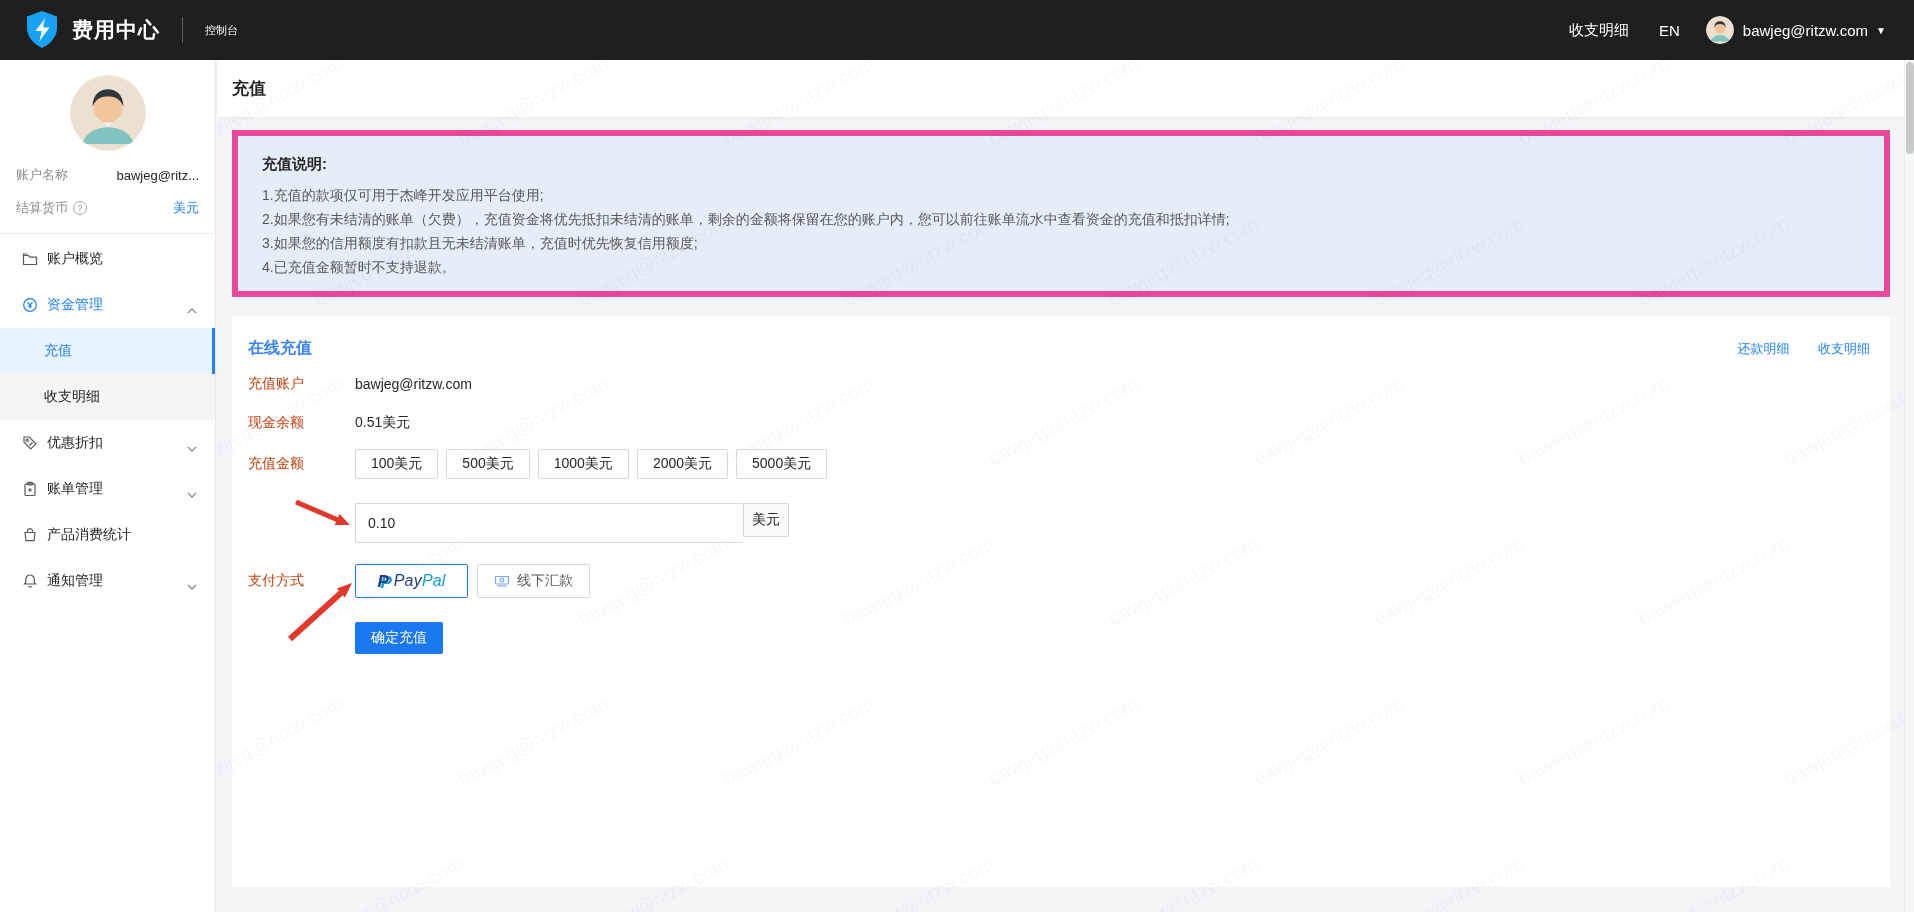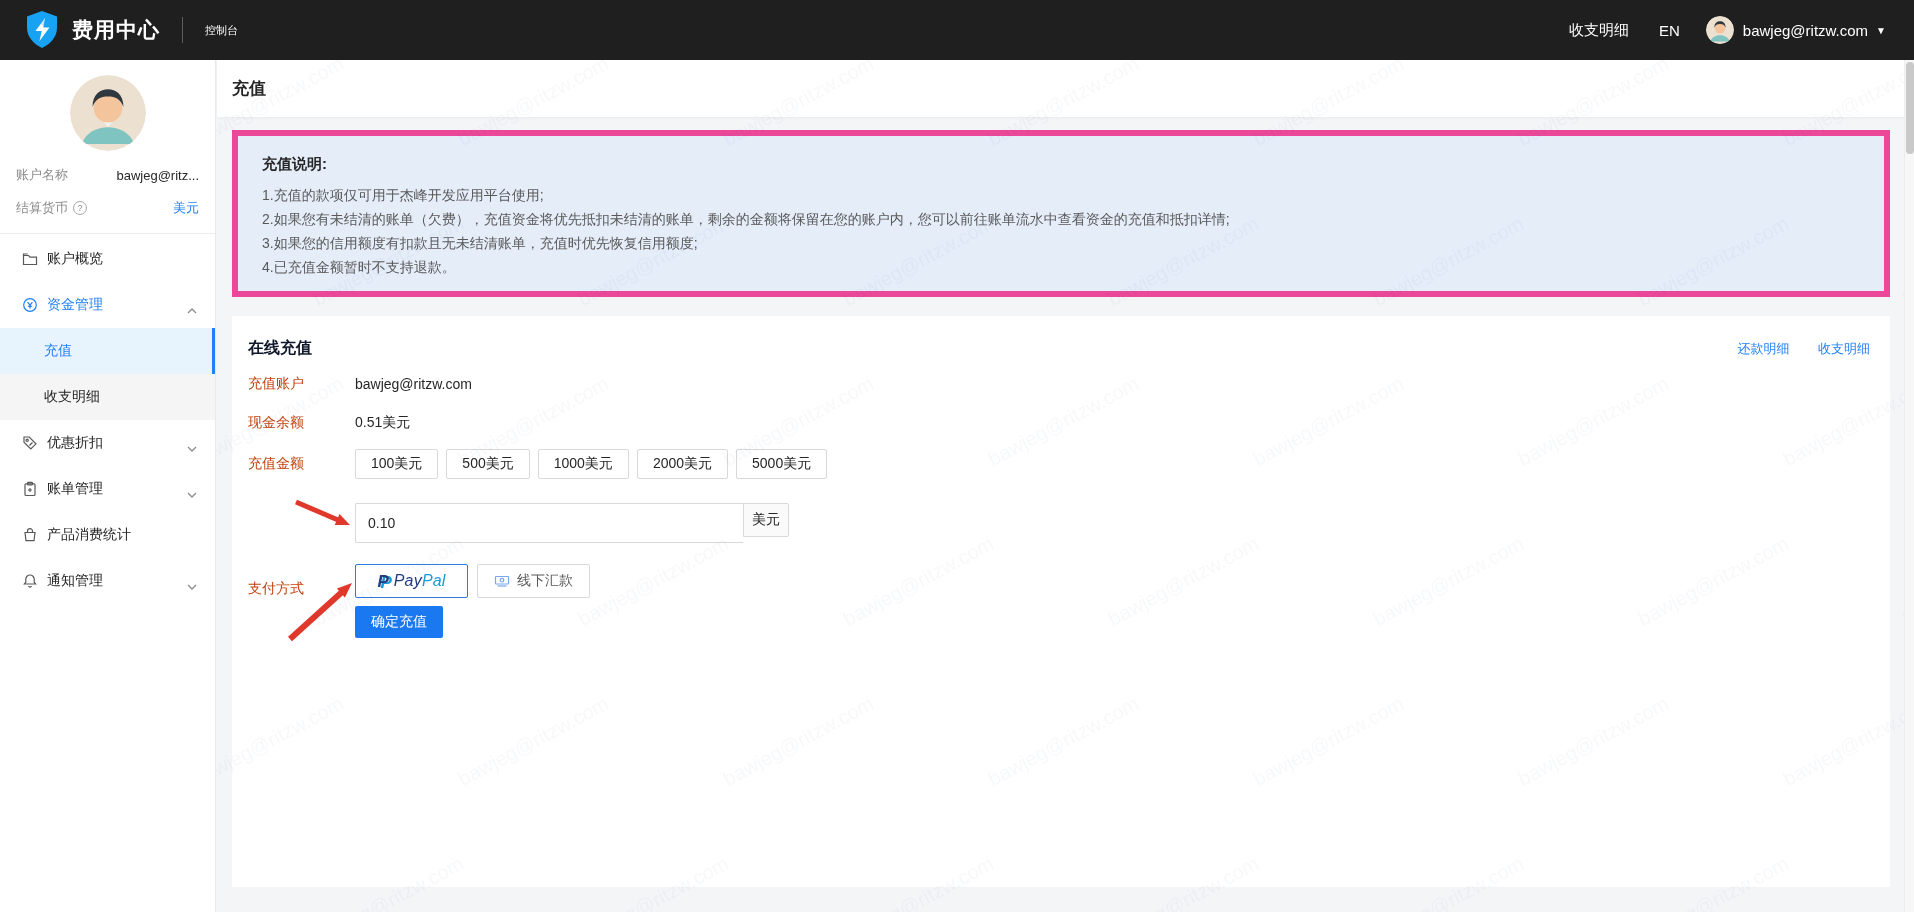--- a/index.html
+++ b/index.html
@@ -49,32 +49,32 @@
                  box-shadow:0 1px 3px rgba(0,0,0,0.05); }
   .page-title { font-size:17px; font-weight:bold; color:#262626; }
   .content { padding:13px 24px 0 15px; }
 
   .notice { background:#e5edf9; border:6px solid #ec4899; padding:19px 24px 12px; }
   .notice-title { font-size:15px; font-weight:bold; color:#262626; margin-bottom:9px; }
   .notice-line { font-size:14px; color:#595959; line-height:24px; }
 
   .card { position:relative; margin-top:19px; background:#fff; min-height:571px; padding:22px 20px 24px 16px; }
   .card-head { display:flex; align-items:center; margin-bottom:16px; }
-  .card-title { font-size:16px; font-weight:bold; color:#0f172a; }
+  .card-title { font-size:16px; font-weight:bold; color:#3b82f6; }
   .card-links { margin-left:auto; }
   .card-link { color:#2080f8; font-size:13px; margin-left:24px; cursor:pointer; }
 
   .form-row { display:flex; align-items:center; }
   .form-label { width:107px; flex:none; color:#c2410c; font-size:14px; }
   .form-value { font-size:14px; color:#262626; }
   .row-account { margin-bottom:21px; }
   .row-balance { margin-bottom:17px; }
   .row-amounts { margin-bottom:24px; }
   .row-input { margin-bottom:21px; }
-  .row-payment { margin-bottom:8px;align-items:flex-end; }
+  .row-payment { margin-bottom:24px; }
 
   .amt-btn { height:30px; padding:0 15px; background:#fff; border:1px solid #d9d9d9; border-radius:2px;
              font-size:14px; color:#262626; margin-right:8px; cursor:pointer; font-family:inherit; }
   .input-group { display:flex; width:434px; }
   .amount-input { flex:1; height:40px; border:1px solid #d9d9d9; border-right:none; border-radius:2px 0 0 2px;
                   padding:0 12px; font-size:14px; color:#262626; outline:none; font-family:inherit; }
   .input-addon { width:46px; height:34px; border:1px solid #d9d9d9; background:#fafafa; display:flex;
                  align-items:center; justify-content:center; font-size:14px; color:#262626; border-radius:0 2px 2px 0; }
 
   .pay-btn { height:34px; width:113px; display:inline-flex; align-items:center; justify-content:center;

